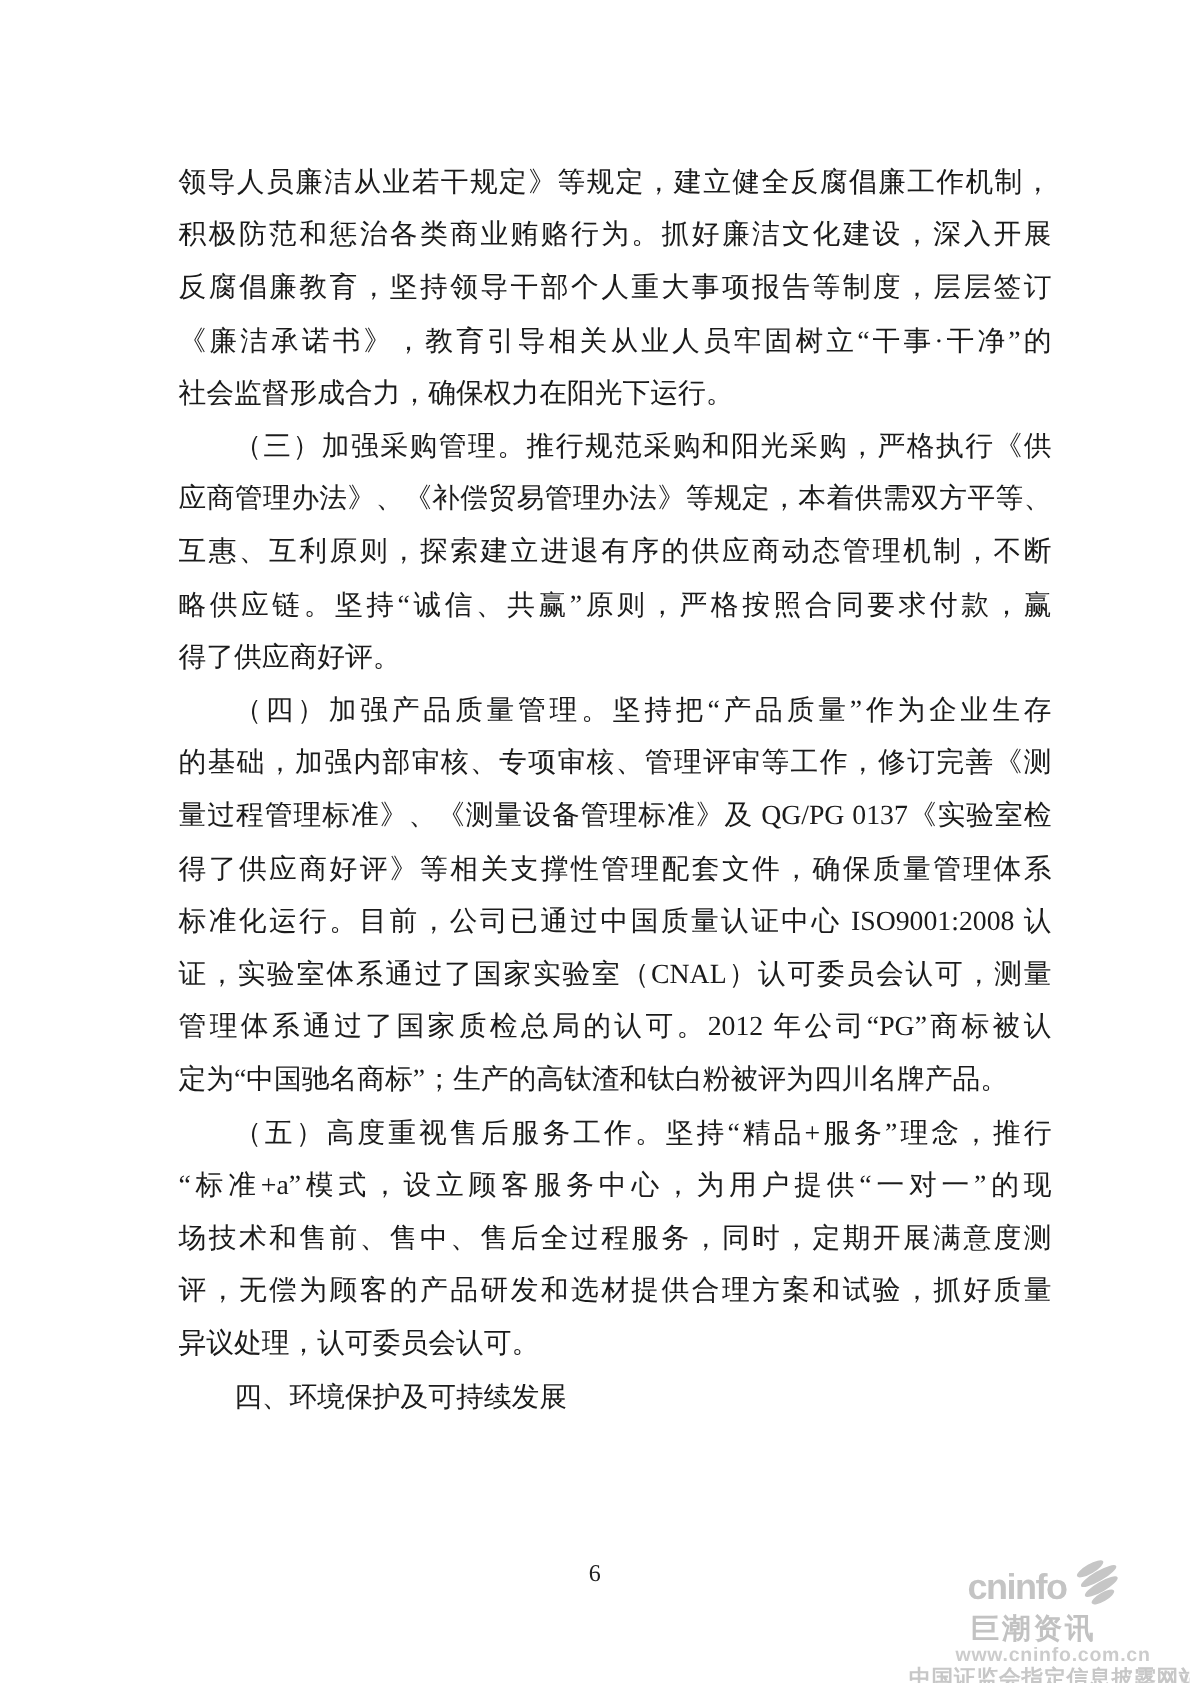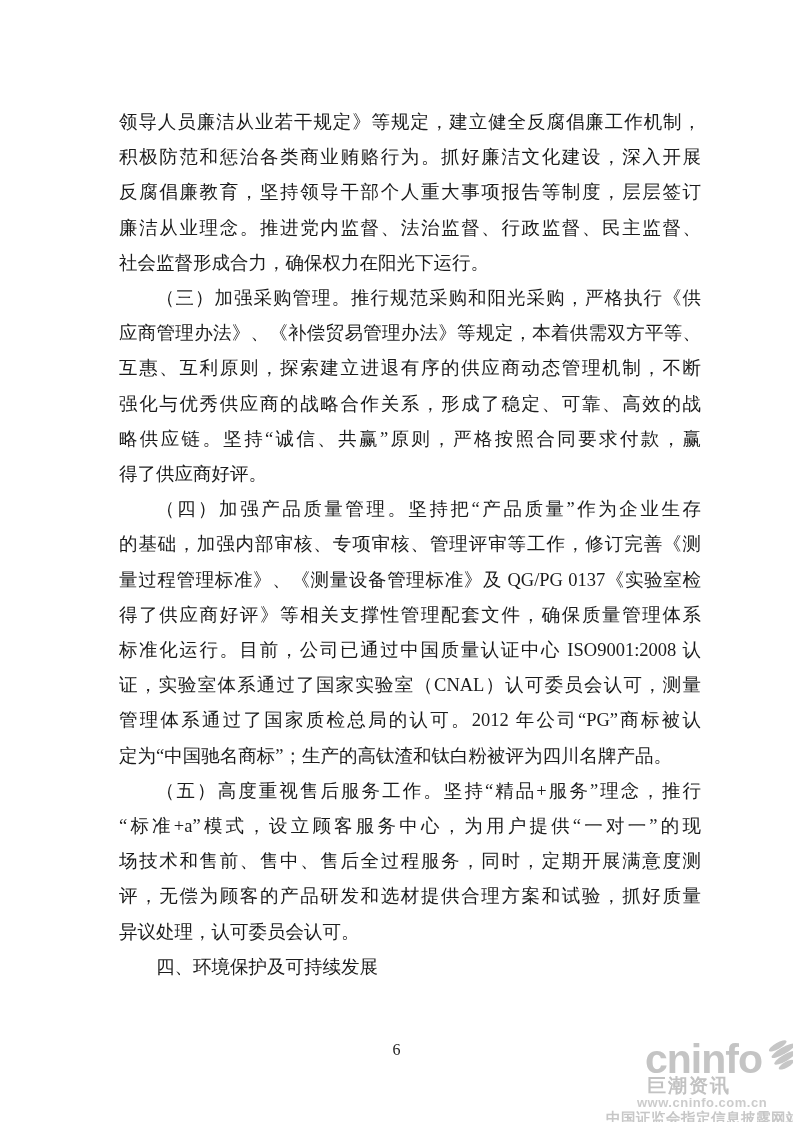--- a/index.html
+++ b/index.html
@@ -48,21 +48,21 @@
     left: 603px; top: 1026px;
     width: 190px; height: 90px;
     font-family: "Liberation Sans", "DejaVu Sans", sans-serif;
   }
   .wm-brandrow {
     position: absolute; left: 42px; top: 0;
     display: flex; align-items: center;
     height: 30px;
   }
   .wm-brand {
-    font-size: 41px;
+    font-size: 24px;
     font-weight: bold;
     letter-spacing: -1px;
     color: #c4c4c4;
     line-height: 28px;
   }
   .wm-globe { margin-left: 2px; margin-top: -4px; }
   .wm-cn {
     position: absolute; left: 44px; top: 29px;
     font-size: 19px;
     font-weight: bold;
@@ -89,28 +89,27 @@
 <body>
 
 <div class="page">
 
   <div class="content">
 
   <div class="para">
         <div class="line">领导人员廉洁从业若干规定》等规定，建立健全反腐倡廉工作机制，</div>
         <div class="line">积极防范和惩治各类商业贿赂行为。抓好廉洁文化建设，深入开展</div>
         <div class="line">反腐倡廉教育，坚持领导干部个人重大事项报告等制度，层层签订</div>
-        <div class="line">廉洁从业理念。推进党内监督、法治监督、行政监督、民主监督、</div>
+        <div class="line">《廉洁承诺书》，教育引导相关从业人员牢固树立“干事·干净”的</div>
         <div class="line para-end">社会监督形成合力，确保权力在阳光下运行。</div>
       </div>
       <div class="para">
         <div class="line indent">（三）加强采购管理。推行规范采购和阳光采购，严格执行《供</div>
         <div class="line">应商管理办法》、《补偿贸易管理办法》等规定，本着供需双方平等、</div>
         <div class="line">互惠、互利原则，探索建立进退有序的供应商动态管理机制，不断</div>
-        <div class="line">强化与优秀供应商的战略合作关系，形成了稳定、可靠、高效的战</div>
         <div class="line">略供应链。坚持“诚信、共赢”原则，严格按照合同要求付款，赢</div>
         <div class="line para-end">得了供应商好评。</div>
       </div>
       <div class="para">
         <div class="line indent">（四）加强产品质量管理。坚持把“产品质量”作为企业生存</div>
         <div class="line">的基础，加强内部审核、专项审核、管理评审等工作，修订完善《测</div>
         <div class="line">量过程管理标准》、《测量设备管理标准》及 QG/PG 0137《实验室检</div>
         <div class="line">得了供应商好评》等相关支撑性管理配套文件，确保质量管理体系</div>
         <div class="line">标准化运行。目前，公司已通过中国质量认证中心 ISO9001:2008 认</div>
         <div class="line">证，实验室体系通过了国家实验室（CNAL）认可委员会认可，测量</div>

